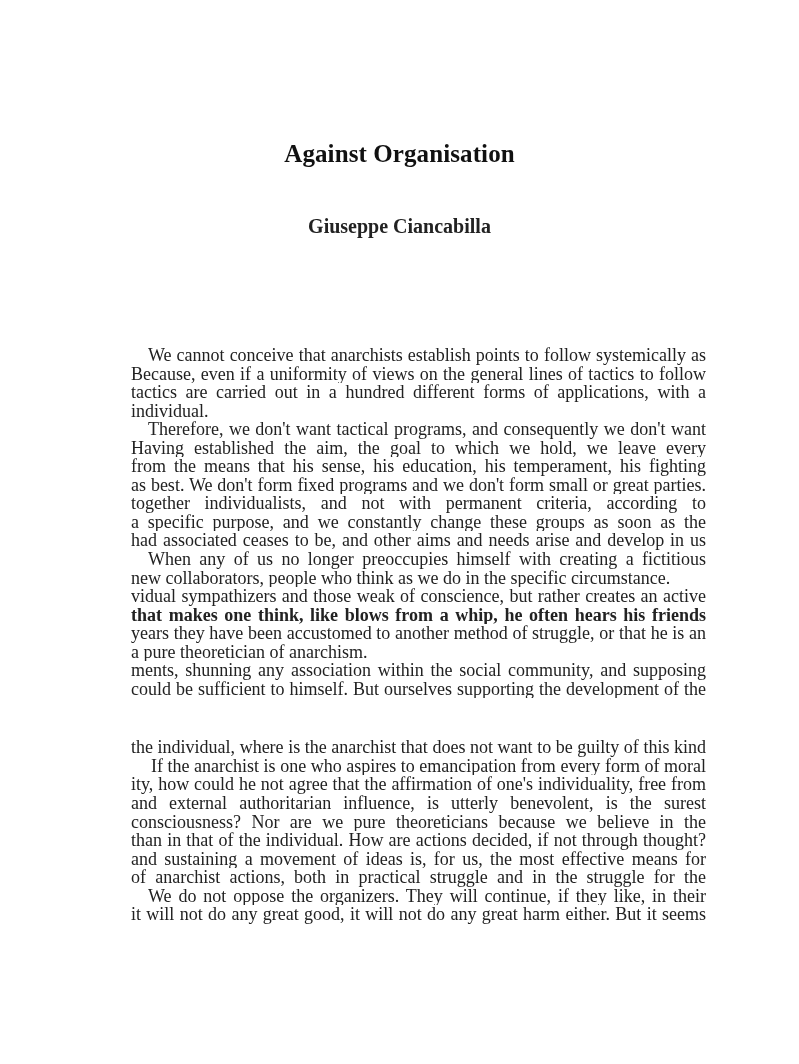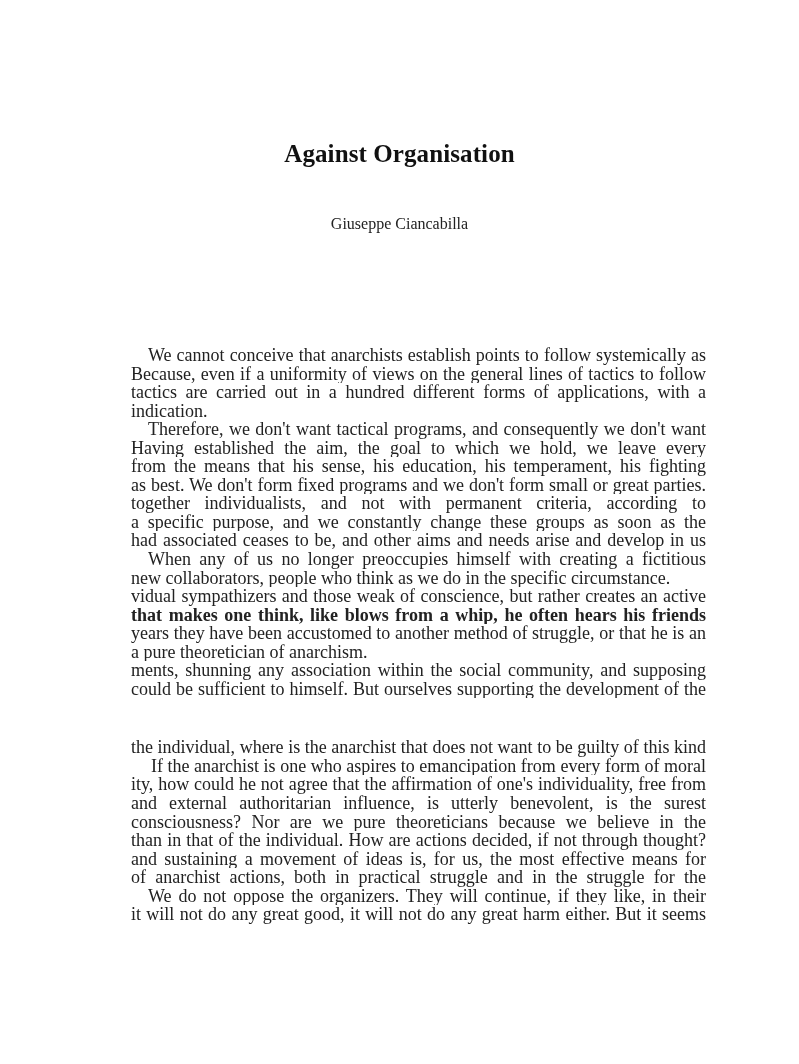--- a/index.html
+++ b/index.html
@@ -33,23 +33,24 @@
       letter-spacing: 0.1px;
       color: #111;
       margin: 0;
     }
     .author {
       position: absolute;
       left: 0;
       width: 799px;
       top: 215px;
       text-align: center;
-      font-size: 16px;
+      font-size: 20px;
       color: #222;
       margin: 0;
+      font-weight: bold;
     }
     .body-text {
       position: absolute;
       left: 131px;
       top: 346px;
       width: 575px;
       font-size: 18px;
       color: #222;
     }
     .line {
@@ -72,21 +73,21 @@
 <body>
 
 <div class="page">
   <h1 class="title">Against Organisation</h1>
   <p class="author">Giuseppe Ciancabilla</p>
 
   <div class="body-text">
     <span class="line indent" style="white-space: normal;">We cannot conceive that anarchists establish points to follow systemically as fixed dogmas.</span>
     <span class="line" style="white-space: normal;">Because, even if a uniformity of views on the general lines of tactics to follow is assumed, these</span>
     <span class="line" style="white-space: normal;">tactics are carried out in a hundred different forms of applications, with a thousand varying</span>
-    <span class="line last" style="white-space: normal;">indication.</span>
+    <span class="line last" style="white-space: normal;">individual.</span>
     <span class="line indent" style="white-space: normal;">Therefore, we don't want tactical programs, and consequently we don't want organization.</span>
     <span class="line" style="white-space: normal;">Having established the aim, the goal to which we hold, we leave every anarchist free to choose</span>
     <span class="line" style="white-space: normal;">from the means that his sense, his education, his temperament, his fighting spirit suggest to him</span>
     <span class="line" style="white-space: normal;">as best. We don't form fixed programs and we don't form small or great parties. But we come</span>
     <span class="line" style="white-space: normal;">together individualists, and not with permanent criteria, according to momentary affinities for</span>
     <span class="line" style="white-space: normal;">a specific purpose, and we constantly change these groups as soon as the purpose for which we</span>
     <span class="line" style="white-space: normal;">had associated ceases to be, and other aims and needs arise and develop in us and push us to seek</span>
     <span class="line indent" style="white-space: normal;">When any of us no longer preoccupies himself with creating a fictitious movement of indi-</span>
     <span class="line last" style="white-space: normal;">new collaborators, people who think as we do in the specific circumstance.</span>
     <span class="line" style="white-space: normal;">vidual sympathizers and those weak of conscience, but rather creates an active ferment of ideas</span>

